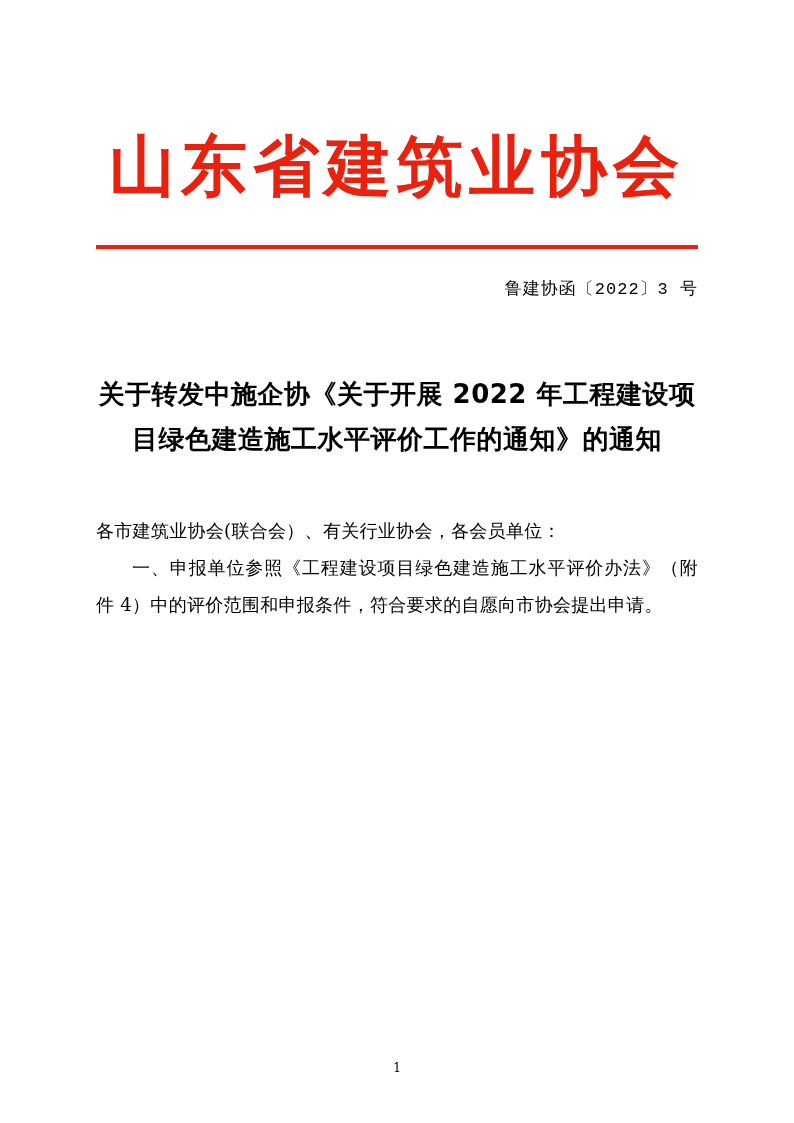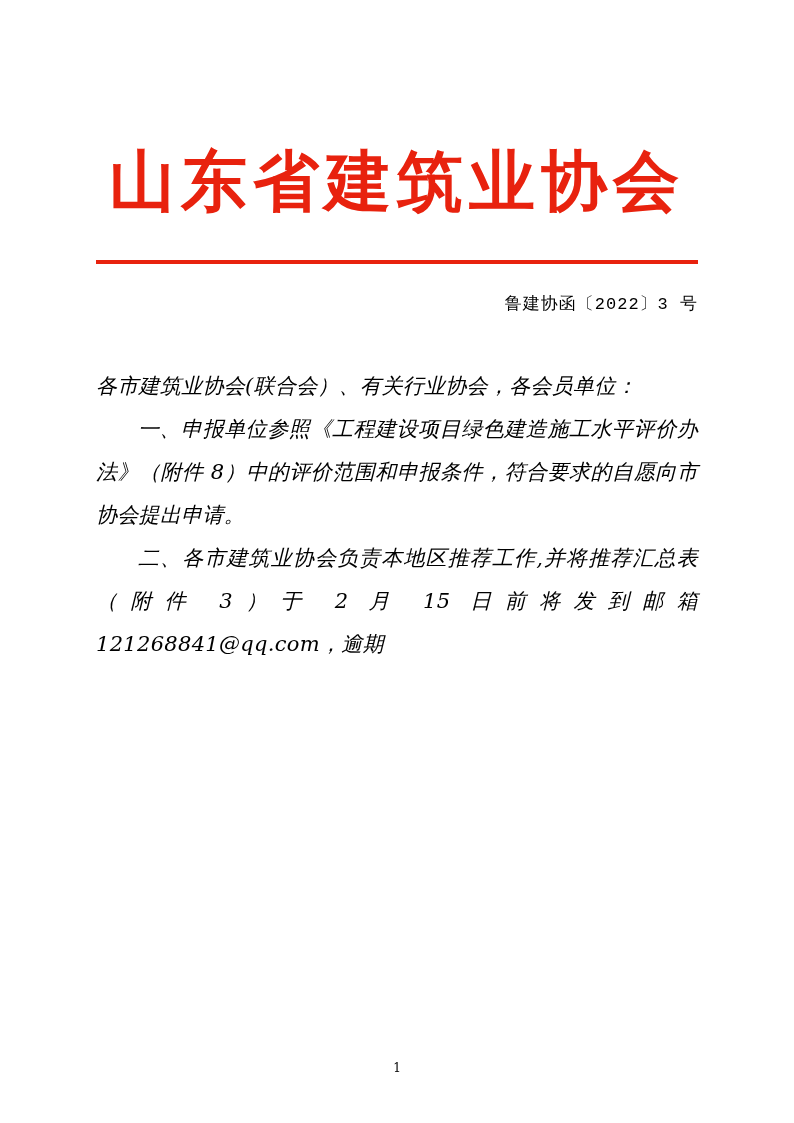--- a/index.html
+++ b/index.html
@@ -12,21 +12,21 @@
     background: #ffffff;
     font-family: "Liberation Serif", "DejaVu Serif", serif;
     color: #000000;
     position: relative;
     overflow: hidden;
   }
   .page {
     width: 794px;
     height: 1123px;
     box-sizing: border-box;
-    padding: 16px 96px;
+    padding: 1px 96px;
     position: relative;
     border-radius: 11px;
   }
   .masthead {
     text-align: center;
     padding-top: 128px;
   }
   .masthead-title {
     color: #e8220e;
     font-family: "DejaVu Sans", "Liberation Sans", sans-serif;
@@ -53,26 +53,25 @@
     margin-top: 72px;
     text-align: center;
     font-family: "DejaVu Sans", "Liberation Sans", sans-serif;
     font-weight: 700;
     font-size: 26px;
     line-height: 1.75;
     letter-spacing: 0.5px;
   }
   .body-text {
     margin-top: 50px;
-    font-size: 21px;
+    font-size: 18px;
     line-height: 2.05;
     letter-spacing: 0.3px;
     text-align: justify;
     font-family: "DejaVu Serif", "Liberation Serif", serif;
-    font-style: italic;
   }
   .body-text p {
     margin: 0;
   }
   .indent {
     text-indent: 2em;
   }
   .page-number {
     position: absolute;
     bottom: 48px;
@@ -88,22 +87,22 @@
 
 <div class="page">
 
   <div class="masthead">
     <div class="masthead-title">山东省建筑业协会</div>
     <div class="masthead-rule"></div>
   </div>
 
   <div class="doc-number">鲁建协函〔2022〕3 号</div>
 
+  <div class="doc-title">关于转发中施企协《关于开展 2022 年工程建设项目绿色建造施工水平评价工作的通知》的通知</div>
 
   <div class="body-text">
     <p>各市建筑业协会(联合会）、有关行业协会，各会员单位：</p>
-    <p class="indent">一、申报单位参照《工程建设项目绿色建造施工水平评价办法》（附件 8）中的评价范围和申报条件，符合要求的自愿向市协会提出申请。</p>
-    <p class="indent">二、各市建筑业协会负责本地区推荐工作,并将推荐汇总表（附件 3）于 2 月 15 日前将发到邮箱 121268841@qq.com，逾期</p>
+    <p class="indent">一、申报单位参照《工程建设项目绿色建造施工水平评价办法》（附件 4）中的评价范围和申报条件，符合要求的自愿向市协会提出申请。</p>
   </div>
 
   <div class="page-number">1</div>
 
 </div>
 
 </body></html>

